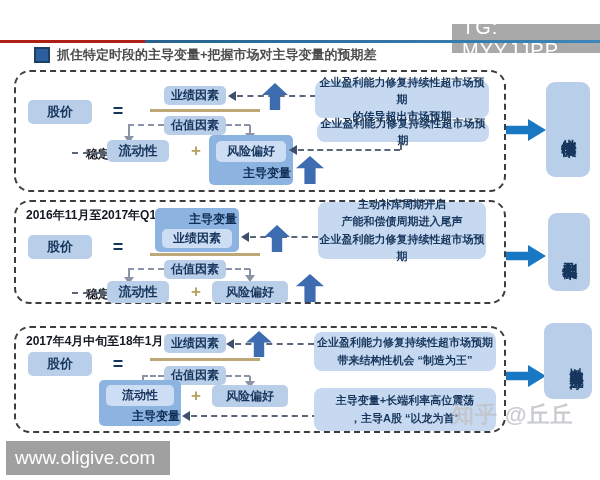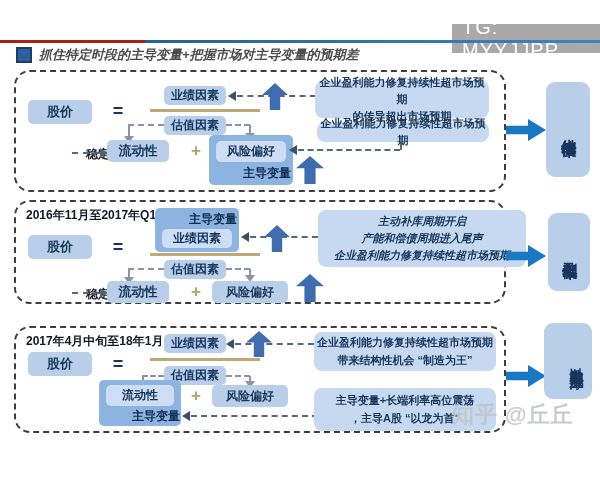--- a/index.html
+++ b/index.html
@@ -35,21 +35,21 @@
   .zhihu{color:#c3c6ca;font-size:22px;font-weight:bold;letter-spacing:1px;opacity:.9;}
 </style>
 </head>
 <body>
 
 <div class="page">
 
   <div class="abs tg-badge" style="left:452px;top:24px;width:148px;height:29px;">TG: MYYJJPP</div>
   <div class="abs rule-red" style="left:0;top:40px;width:145px;height:3px;"></div>
   <div class="abs rule-blue" style="left:145px;top:40px;width:455px;height:3px;"></div>
-  <div class="abs title-row" style="left:16px;top:46px;font-style:italic;">
+  <div class="abs title-row" style="left:34px;top:46px;">
     <span class="bullet"></span>
     <span class="page-title">抓住特定时段的主导变量+把握市场对主导变量的预期差</span>
   </div>
 
   <div class="abs panel" style="left:14px;top:70px;width:492px;height:122px;">
     <div class="abs factor" style="left:12px;top:28px;width:64px;height:24px;font-size:13px;">股价</div>
     <div class="abs eq" style="left:90px;top:27px;width:24px;height:24px;">=</div>
     <div class="abs factor" style="left:148px;top:14px;width:62px;height:19px;">业绩因素</div>
     <div class="abs frac" style="left:134px;top:37px;width:110px;"></div>
     <div class="abs factor" style="left:148px;top:44px;width:62px;height:19px;">估值因素</div>
@@ -110,21 +110,21 @@
     <div class="abs ah-right" style="left:84px;top:86px;"></div>
     <div class="abs factor" style="left:91px;top:79px;width:62px;height:22px;font-size:13px;">流动性</div>
     <div class="abs plus" style="left:170px;top:79px;width:20px;height:22px;">+</div>
     <div class="abs factor" style="left:196px;top:79px;width:76px;height:22px;">风险偏好</div>
 
     <div class="abs dash-h" style="left:234px;top:34px;width:68px;"></div>
     <div class="abs ah-left" style="left:225px;top:30px;"></div>
     <div class="abs up-arrow" style="left:248px;top:23px;width:26px;height:27px;"></div>
     <div class="abs up-arrow" style="left:280px;top:72px;width:28px;height:28px;"></div>
 
-    <div class="abs note" style="left:302px;top:8px;width:208px;height:57px;font-style:italic;">主动补库周期开启
+    <div class="abs note" style="left:302px;top:0;width:168px;height:57px;">主动补库周期开启
 产能和偿债周期进入尾声
 企业盈利能力修复持续性超市场预期</div>
   </div>
   <div class="abs right-arrow" style="left:506px;top:245px;width:40px;height:22px;"></div>
   <div class="abs vlabel" style="left:548px;top:213px;width:42px;height:78px;padding:6px 12px 6px 0;">盈利慢牛</div>
 
   <div class="abs panel" style="left:14px;top:326px;width:492px;height:107px;">
     <div class="abs date" style="left:10px;top:5px;">2017年4月中旬至18年1月</div>
     <div class="abs factor" style="left:148px;top:6px;width:62px;height:19px;">业绩因素</div>
     <div class="abs dash-h" style="left:219px;top:15px;width:79px;"></div>
@@ -153,14 +153,15 @@
 
     <div class="abs note" style="left:298px;top:4px;width:182px;height:39px;">企业盈利能力修复持续性超市场预期
 带来结构性机会 “制造为王”</div>
     <div class="abs note" style="left:298px;top:60px;width:182px;height:43px;">主导变量+长端利率高位震荡
 ，主导A股 “以龙为首”</div>
   </div>
   <div class="abs right-arrow" style="left:506px;top:365px;width:40px;height:22px;"></div>
   <div class="abs vlabel" style="left:544px;top:323px;width:48px;height:76px;padding:4px 8px 4px 0;font-size:14px;">以龙为首水主沉浮</div>
 
   <div class="abs zhihu" style="left:452px;top:400px;">知乎 @丘丘</div>
+  <div class="abs site-box" style="left:6px;top:441px;width:164px;height:34px;">www.oligive.com</div>
 
 </div>
 
 </body></html>

